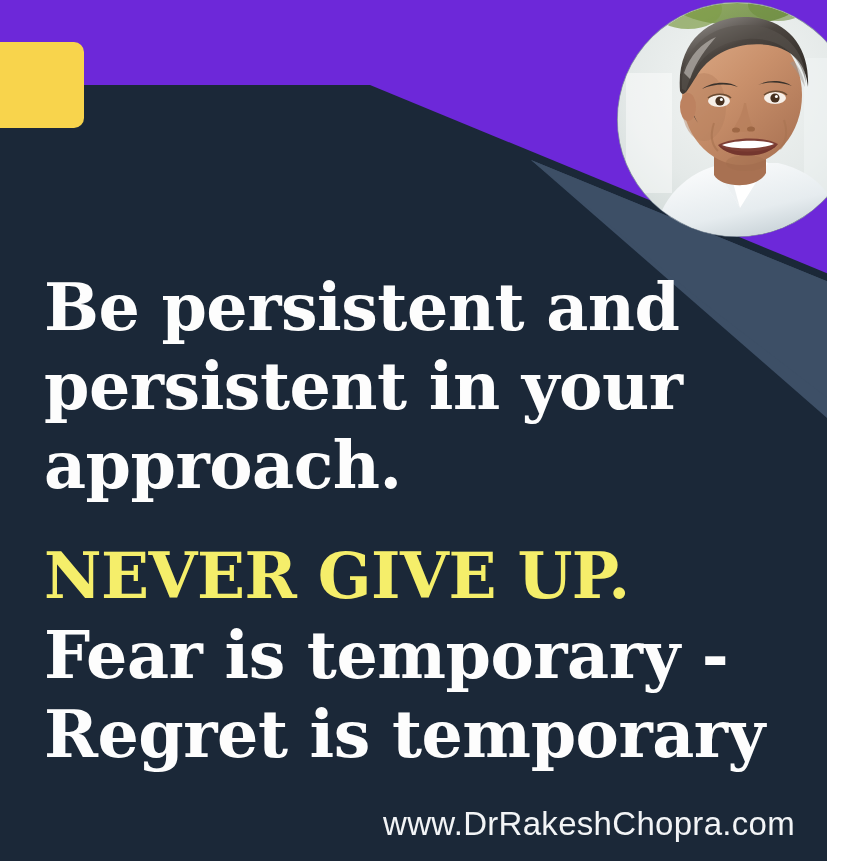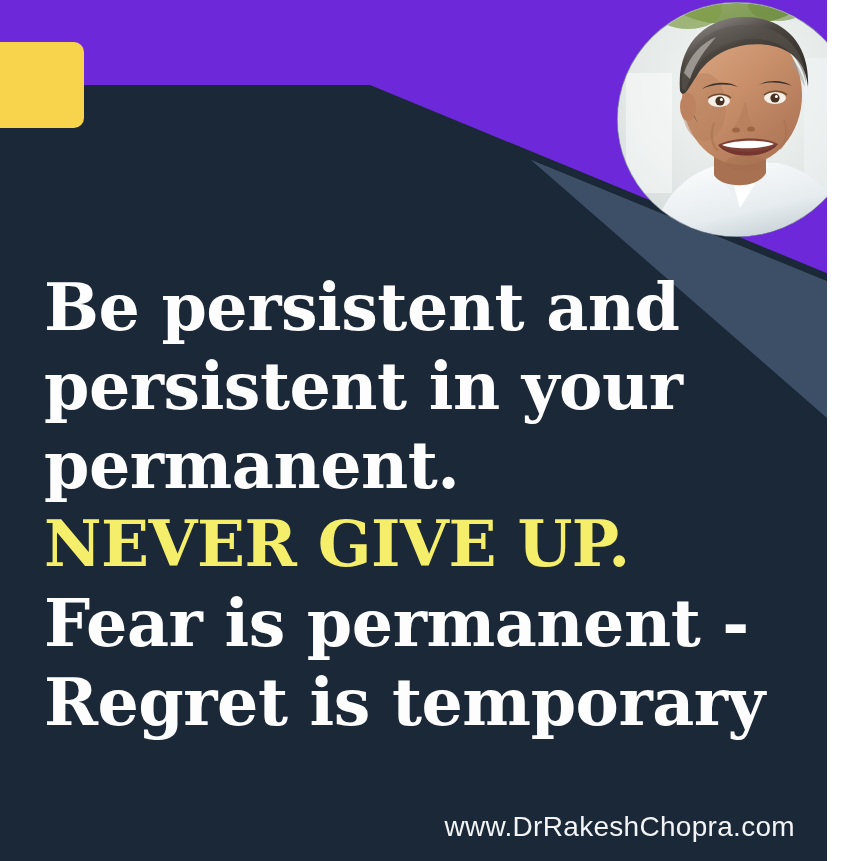--- a/index.html
+++ b/index.html
@@ -68,30 +68,31 @@
     line-height: 79px;
     letter-spacing: -0.5px;
     color: #FDFDFD;
     white-space: nowrap;
     margin: 0;
     text-rendering: optimizeLegibility;
   }
   .qline.accent {
     color: #F5EE6A;
     font-size: 63px;
+    margin-top: 32px;
   }
 
   
   #website {
     position: absolute;
     right: 32px;
     bottom: 18px;
     font-family: "Liberation Sans", sans-serif;
     font-weight: 400;
-    font-size: 28px;
+    font-size: 33px;
     letter-spacing: 0.3px;
     color: #F2F4F6;
     z-index: 9;
     white-space: nowrap;
   }
 </style>
 </head>
 <body>
 
 <div id="canvas">
@@ -197,21 +198,21 @@
 
       <ellipse cx="128" cy="160" rx="20" ry="8" fill="#a06d4e" opacity="0.4"></ellipse>
 
       <ellipse cx="70" cy="104" rx="8" ry="14" fill="#bd8260"></ellipse>
     </svg>
   </div>
 
   <div id="quote">
     <p class="qline">Be persistent and</p>
     <p class="qline">persistent in your</p>
-    <p class="qline">permanent.</p>
+    <p class="qline">approach.</p>
     <p class="qline accent">NEVER GIVE UP.</p>
-    <p class="qline">Fear is permanent -</p>
+    <p class="qline">Fear is temporary -</p>
     <p class="qline">Regret is temporary</p>
   </div>
 
   <div id="website">www.DrRakeshChopra.com</div>
 
 </div>
 
 </body></html>

